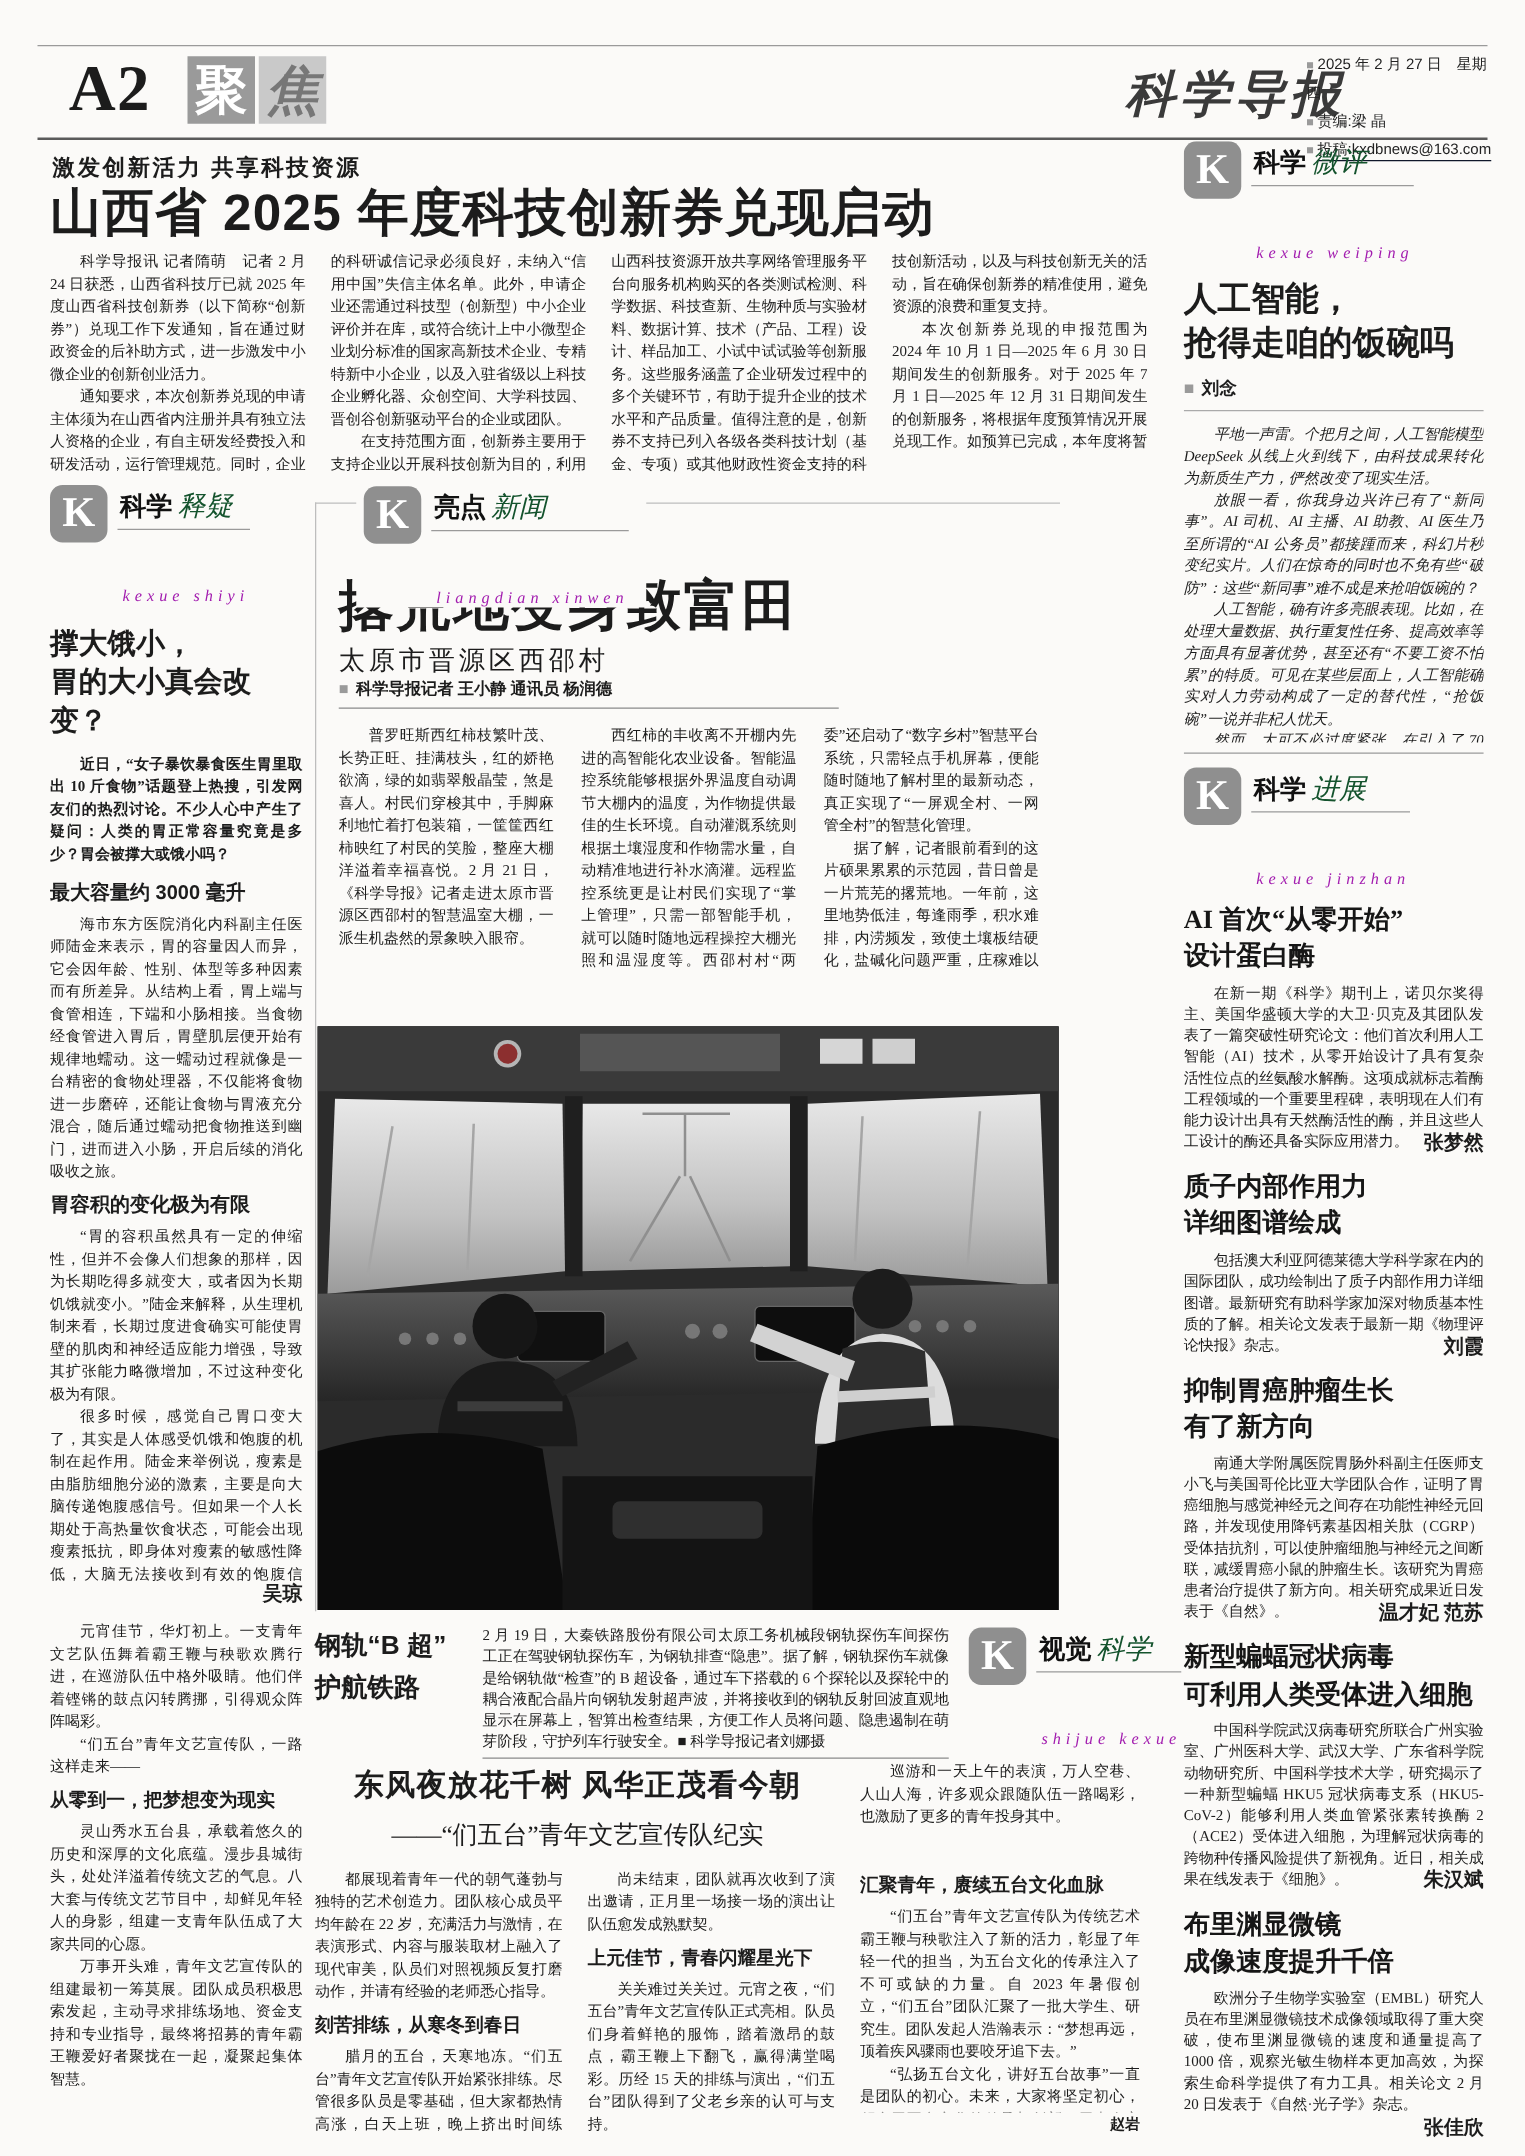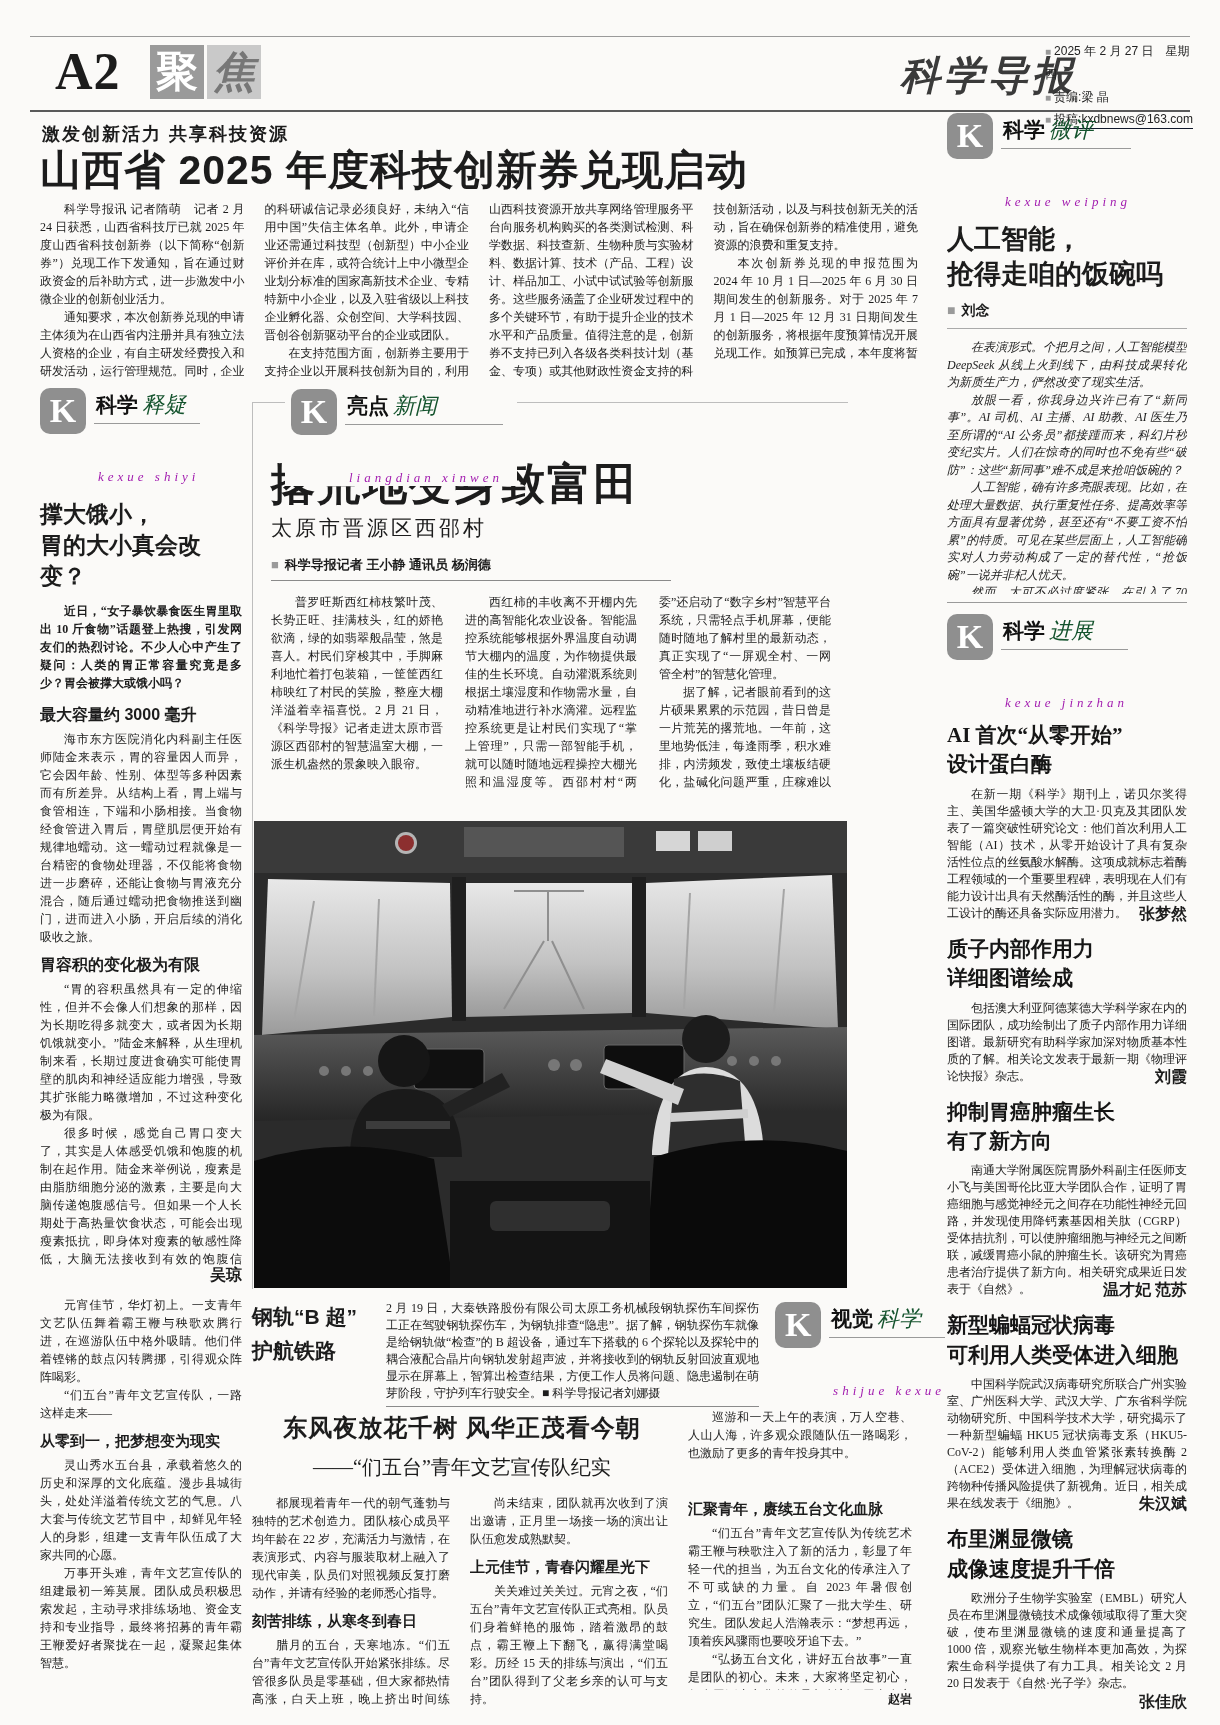--- a/index.html
+++ b/index.html
@@ -127,21 +127,21 @@
         </div>
         <span class="py">kexue  weiping</span>
       </div>
     </div>
     <div id="ai-title">人工智能，
 抢得走咱的饭碗吗</div>
     <div class="author">
       <span class="sq">■</span><span>刘念</span>
     </div>
     <div id="ai-body">
-        <p>在表演形式。个把月之间，人工智能模型 DeepSeek 从线上火到线下，由科技成果转化为新质生产力，俨然改变了现实生活。</p>
+        <p>平地一声雷。个把月之间，人工智能模型 DeepSeek 从线上火到线下，由科技成果转化为新质生产力，俨然改变了现实生活。</p>
         <p>放眼一看，你我身边兴许已有了“新同事”。AI 司机、AI 主播、AI 助教、AI 医生乃至所谓的“AI 公务员”都接踵而来，科幻片秒变纪实片。人们在惊奇的同时也不免有些“破防”：这些“新同事”难不成是来抢咱饭碗的？</p>
         <p>人工智能，确有许多亮眼表现。比如，在处理大量数据、执行重复性任务、提高效率等方面具有显著优势，甚至还有“不要工资不怕累”的特质。可见在某些层面上，人工智能确实对人力劳动构成了一定的替代性，“抢饭碗”一说并非杞人忧天。</p>
         <p>然而，大可不必过度紧张。在引入了 70 名政务“数智员工”的广东省深圳市福田区，其相关负责人就表示，把“数智员工”称作“AI 公务员”并不准确，它们实际上仅是公务员的助手，不具备单独决策能力，需在监护下开展工作。原因何在？人类的创造力、情感力和复杂决策力仍难完全替代。</p>
       </div>
 
     <div class="side-div"></div>
 
     <div class="badge">
       <div class="kbox">K</div>
       <div class="tx">
@@ -232,21 +232,21 @@
         <div class="cnrow">
           <span class="cnb">亮点</span>
           <span class="cns">新闻</span>
         </div>
         <span class="py">liangdian  xinwen</span>
       </div>
     </div>
     <div style="padding:52px 0 0 18px;">
       <div id="village-title">撂荒地变身致富田</div>
       <div id="village-kicker">太原市晋源区西邵村</div>
-      <div id="village-byline" style="width:400px;margin-top:14px;">
+      <div id="village-byline" style="width:400px;margin-top:0;font-family:Liberation Serif, serif;">
         <span class="sq">■</span><span>科学导报记者 王小静 通讯员 杨润德</span>
       </div>
       <div id="village-body" class="body-txt" style="width:560px;margin-top:12px;">
           <p>普罗旺斯西红柿枝繁叶茂、长势正旺、挂满枝头，红的娇艳欲滴，绿的如翡翠般晶莹，煞是喜人。村民们穿梭其中，手脚麻利地忙着打包装箱，一筐筐西红柿映红了村民的笑脸，整座大棚洋溢着幸福喜悦。2 月 21 日，《科学导报》记者走进太原市晋源区西邵村的智慧温室大棚，一派生机盎然的景象映入眼帘。</p>
           <p>西红柿的丰收离不开棚内先进的高智能化农业设备。智能温控系统能够根据外界温度自动调节大棚内的温度，为作物提供最佳的生长环境。自动灌溉系统则根据土壤湿度和作物需水量，自动精准地进行补水滴灌。远程监控系统更是让村民们实现了“掌上管理”，只需一部智能手机，就可以随时随地远程操控大棚光照和温湿度等。西邵村村“两委”还启动了“数字乡村”智慧平台系统，只需轻点手机屏幕，便能随时随地了解村里的最新动态，真正实现了“一屏观全村、一网管全村”的智慧化管理。</p>
           <p>据了解，记者眼前看到的这片硕果累累的示范园，昔日曾是一片荒芜的撂荒地。一年前，这里地势低洼，每逢雨季，积水难排，内涝频发，致使土壤板结硬化，盐碱化问题严重，庄稼难以扎根生长。西邵村村“两委”流转整合闲置土地资源 120 余亩，带领全村大力整治盐碱地，积极发展设施农业，科学规划、整体布局建设温室大棚。为确保大棚作物高产优质，西邵村村“两委”还特邀农技专家选育沙瓤多汁、味道浓郁、不酸不涩、抗病性强、适应性广的优良品种，并进行现场指导，一对一传授种植技术。良种良田良技良法相融合，终于迎来了今日西红柿的大丰收。</p>
         </div>
     </div>
 
     <div class="abs" id="photo-wrap" style="left:1px;top:418px;width:593px;height:467px;">

